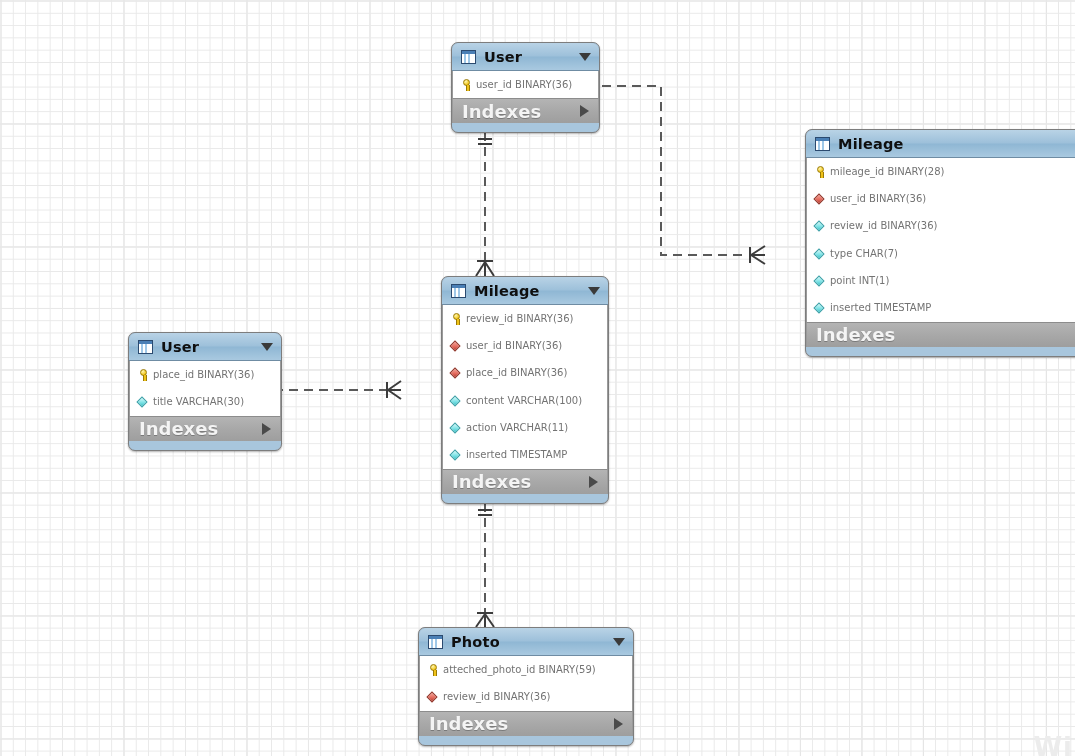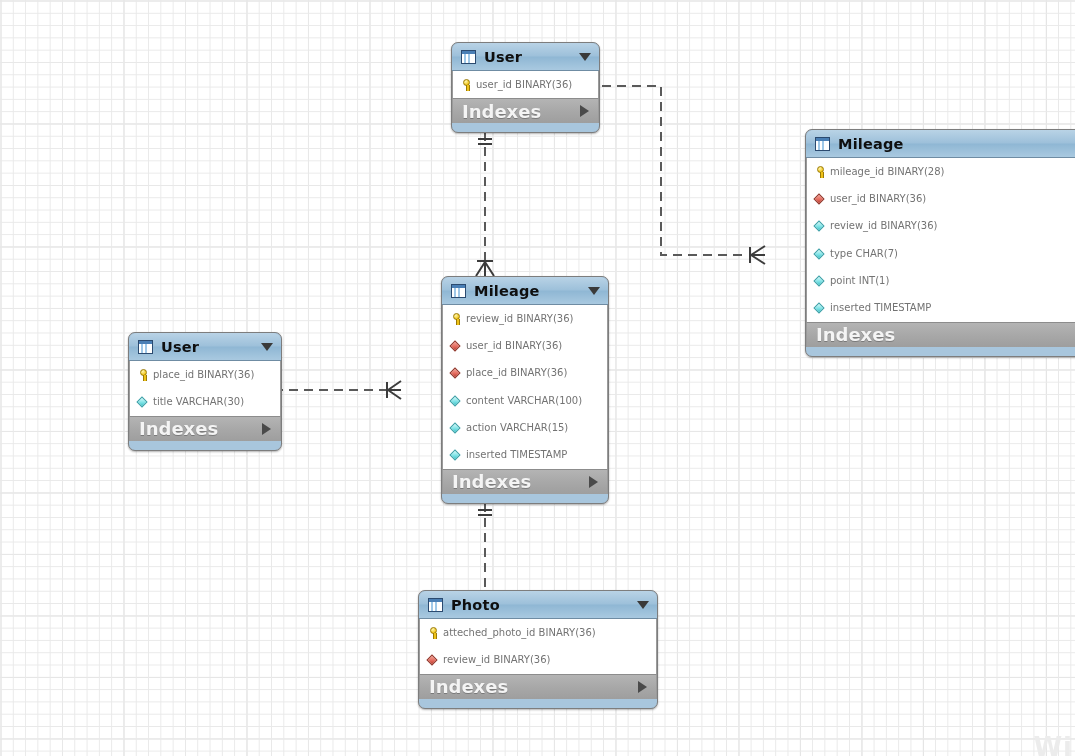--- a/index.html
+++ b/index.html
@@ -329,21 +329,21 @@
       <div class="col-row">
         <span class="gl gl-fk"></span>
         <span class="col-name">place_id BINARY(36)</span>
       </div>
       <div class="col-row">
         <span class="gl gl-col"></span>
         <span class="col-name">content VARCHAR(100)</span>
       </div>
       <div class="col-row">
         <span class="gl gl-col"></span>
-        <span class="col-name">action VARCHAR(15)</span>
+        <span class="col-name">action VARCHAR(11)</span>
       </div>
       <div class="col-row">
         <span class="gl gl-col"></span>
         <span class="col-name">inserted TIMESTAMP</span>
       </div>
     </div>
     <div class="tbl-indexes">
       <span class="idx-label">Indexes</span>
       <span class="idx-caret"></span>
     </div>
@@ -364,30 +364,30 @@
         <span class="gl gl-col"></span>
         <span class="col-name">title VARCHAR(30)</span>
       </div>
     </div>
     <div class="tbl-indexes">
       <span class="idx-label">Indexes</span>
       <span class="idx-caret"></span>
     </div>
   </div>
 
-  <div class="table" style="left:378px; top:590px; width:240px;">
+  <div class="table" style="left:378px; top:627px; width:216px;">
     <div class="tbl-header">
       <span class="tbl-icon"></span>
       <span class="tbl-title">Photo</span>
       <span class="tbl-caret"></span>
     </div>
     <div class="tbl-cols">
       <div class="col-row">
         <span class="gl gl-pk"></span>
-        <span class="col-name">atteched_photo_id BINARY(36)</span>
+        <span class="col-name">atteched_photo_id BINARY(59)</span>
       </div>
       <div class="col-row">
         <span class="gl gl-fk"></span>
         <span class="col-name">review_id BINARY(36)</span>
       </div>
     </div>
     <div class="tbl-indexes">
       <span class="idx-label">Indexes</span>
       <span class="idx-caret"></span>
     </div>

